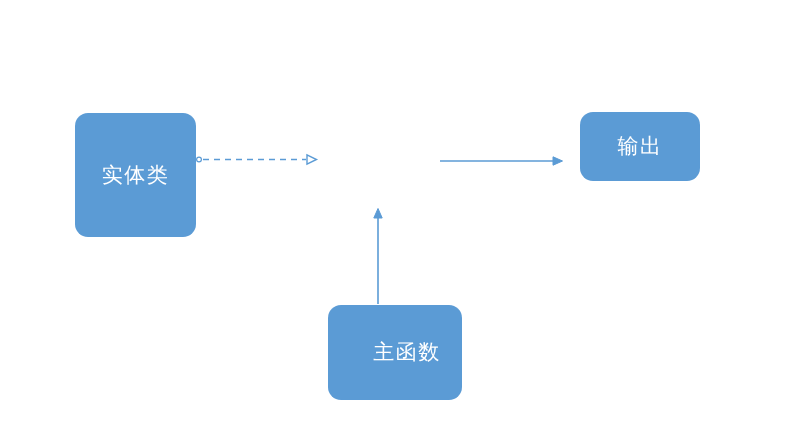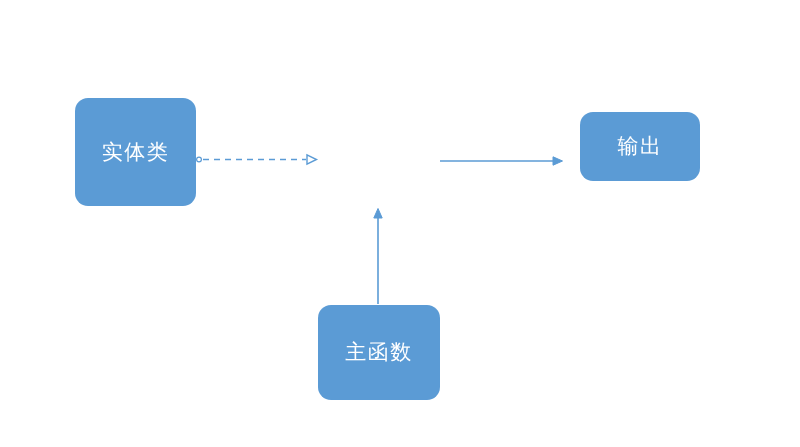--- a/index.html
+++ b/index.html
@@ -24,24 +24,24 @@
     justify-content: center;
   }
   .node .label {
     color: var(--node-text, #ffffff);
     font-size: 21px;
     letter-spacing: 1.5px;
     line-height: 1;
     white-space: nowrap;
     user-select: none;
   }
-  #node-entity  { left: 75px;  top: 98px; width: 121px; height: 108px; }
+  #node-entity  { left: 75px;  top: 113px; width: 121px; height: 124px; }
   #node-network { left: 318px; top: 112px; width: 122px; height: 96px; }
   #node-output  { left: 580px; top: 112px; width: 120px; height: 69px; align-items: center; }
-  #node-main    { left: 318px; top: 305px; width: 122px; height: 95px; }
+  #node-main    { left: 328px; top: 305px; width: 110px; height: 95px; padding-left: 24px; }
 
   svg.connector-layer {
     position: absolute;
     left: 0;
     top: 0;
     width: 800px;
     height: 447px;
   }
   .conn-stroke {
     stroke: var(--connector, #5B9BD5);

